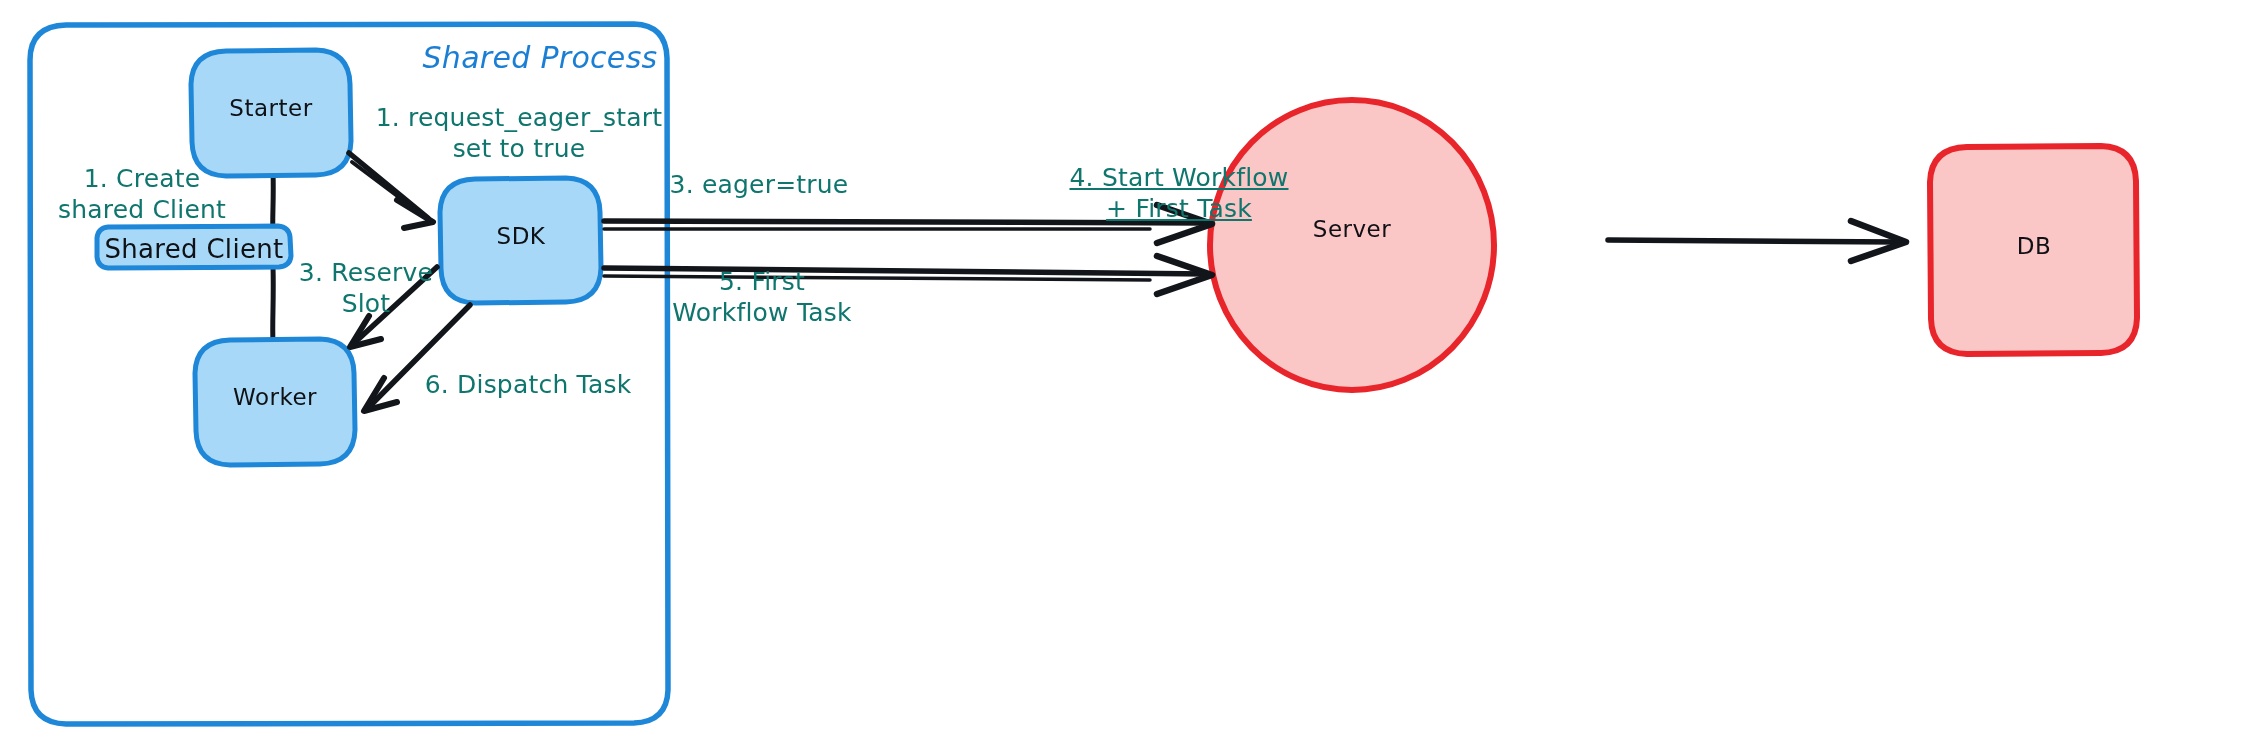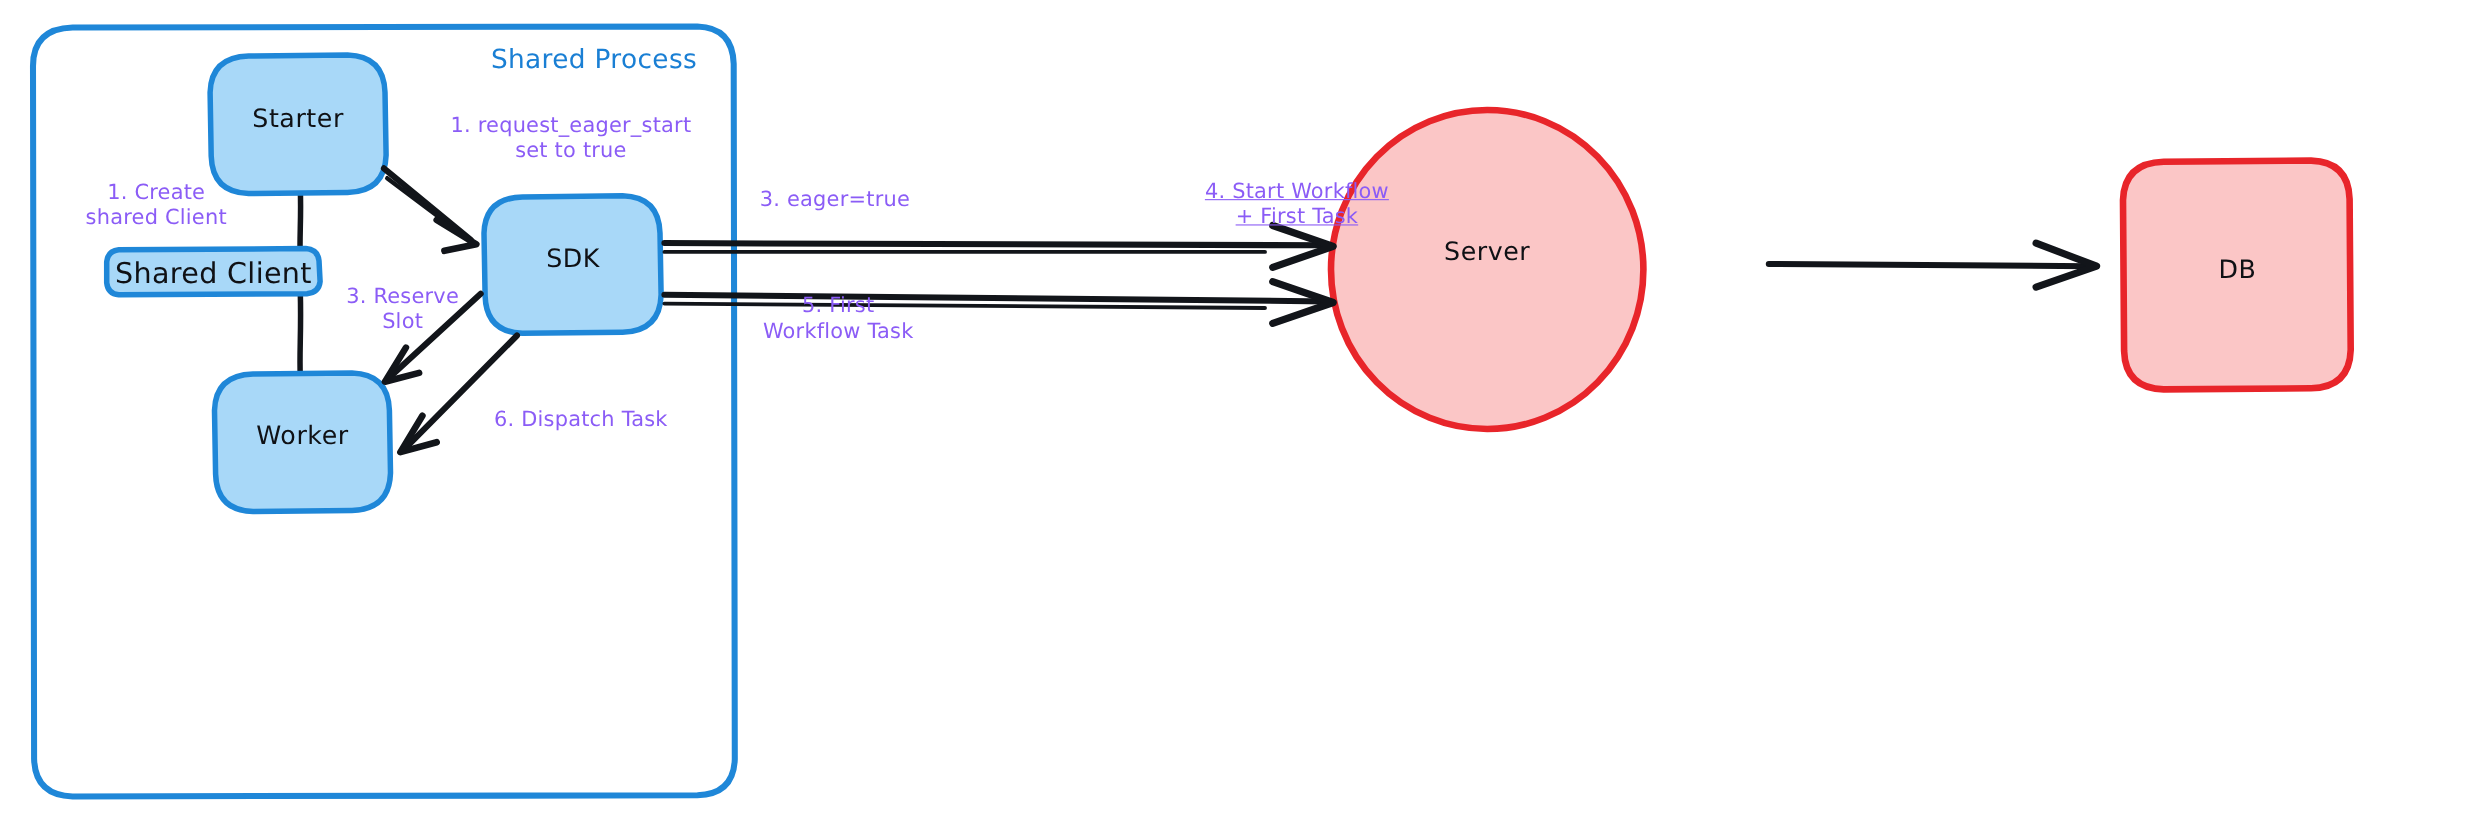--- a/index.html
+++ b/index.html
@@ -6,22 +6,22 @@
   body{width:2248px;height:754px;overflow:hidden;
        font-family:"DejaVu Sans","Liberation Sans",sans-serif;}
   #stage{position:relative;width:2248px;height:754px;}
   svg#canvas{position:absolute;left:0;top:0;width:2248px;height:754px;}
 
   .lbl{position:absolute;text-align:center;line-height:1.22;color:#111111;
        font-family:"DejaVu Sans","Liberation Sans",sans-serif;
        white-space:pre;pointer-events:none;}
   .node-label{font-size:23px;color:#0f1115;letter-spacing:.5px;}
   .node-label-sm{font-size:26px;color:#0f1115;letter-spacing:.3px;}
-  .edge-label{font-size:19px;color:#8b5cf6;letter-spacing:.2px;}
-  .group-label{font-size:24px;color:#1a7fd4;letter-spacing:.3px;}
+  .edge-label{font-size:25px;color:#0f766e;letter-spacing:.2px;}
+  .group-label{font-size:30px;color:#1a7fd4;letter-spacing:.3px;font-style:italic;}
 </style>
 </head>
 <body>
 
 <div id="stage">
 
   <svg id="canvas" viewBox="0 0 2248 754" xmlns="http://www.w3.org/2000/svg">
 
     <g>
       <path d="M 30 60 Q 30 26 66 25 L 634 24 Q 666 25 667 58 L 668 690 Q 667 722 634 723 L 66 724 Q 32 723 31 690 Z" fill="none" stroke="#1f87d8" stroke-width="5.5" stroke-linecap="round" stroke-linejoin="round"></path>

